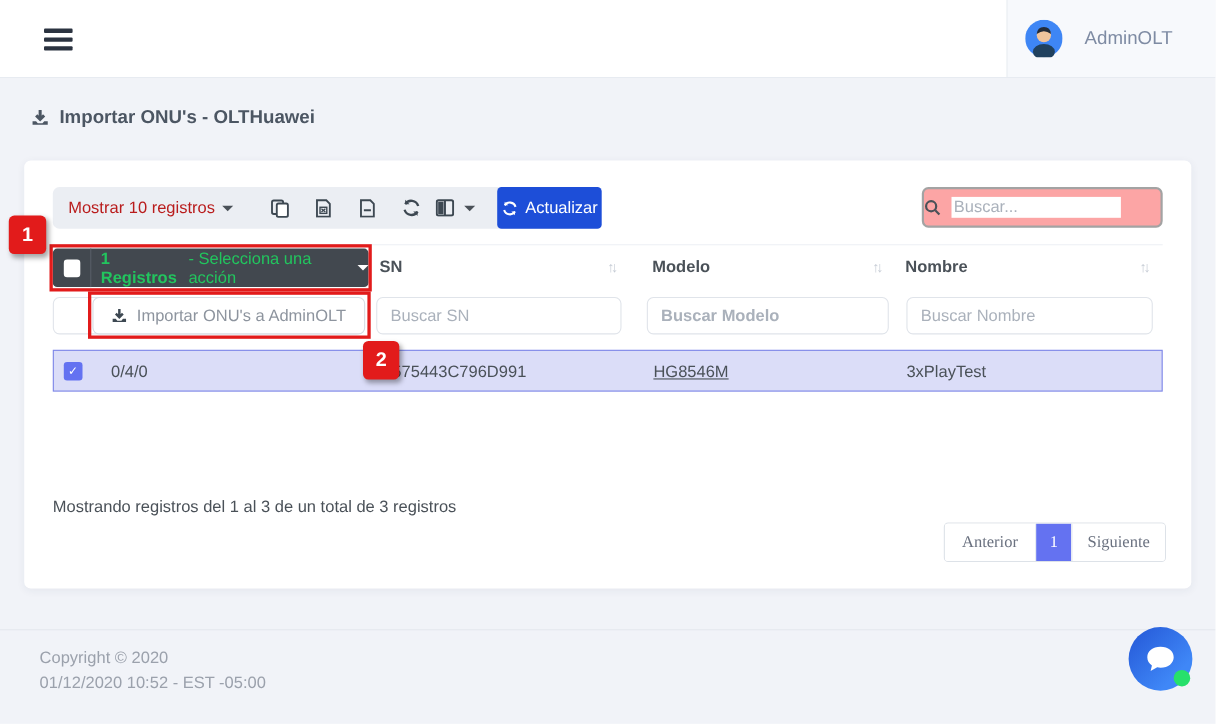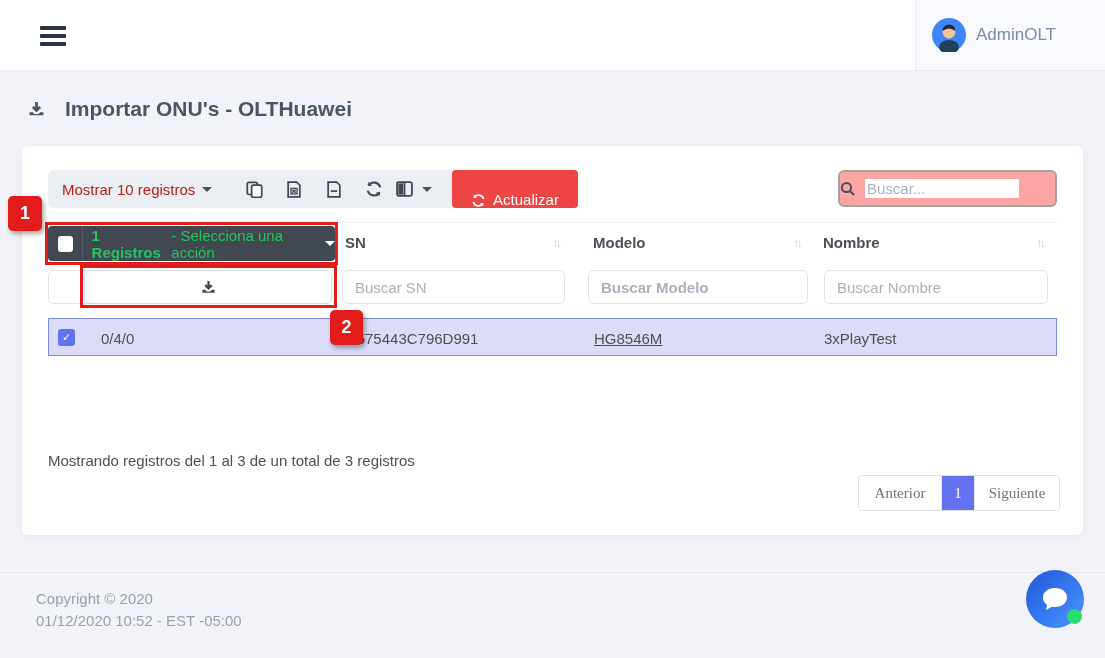--- a/index.html
+++ b/index.html
@@ -8,34 +8,34 @@
     background:#f1f3f8;
     font-family:"Liberation Sans", sans-serif;
     -webkit-font-smoothing:antialiased;
   }
   .abs{position:absolute;}
 
   
   .topbar{left:0;top:0;width:1105px;height:70px;background:#ffffff;border-bottom:1px solid #e7ebf1;}
   .hamburger{left:40px;top:26px;width:26px;height:20px;cursor:pointer;display:flex;flex-direction:column;justify-content:space-between;}
   .hamburger span{display:block;height:4px;background:#2b3340;border-radius:1px;}
-  .userpanel{right:0;top:0;width:190px;height:70px;background:#f7f9fc;border-left:1px solid #e9edf2;display:flex;align-items:center;gap:10px;padding-left:16px;box-sizing:border-box;}
+  .userpanel{right:0;top:0;width:190px;height:70px;background:#f7f9fc;border-left:1px solid #e9edf2;display:flex;align-items:center;gap:20px;padding-left:16px;box-sizing:border-box;}
   .username{color:#7e8ba3;font-size:17px;}
 
   
-  .page-title{left:28px;top:97px;display:flex;align-items:center;gap:20px;color:#4c5663;font-size:21px;font-weight:bold;}
+  .page-title{left:28px;top:97px;display:flex;align-items:center;gap:9px;color:#4c5663;font-size:17px;font-weight:bold;}
 
   
   .card{left:22px;top:146px;width:1061px;height:389px;background:#ffffff;border-radius:6px;box-shadow:0 2px 8px rgba(40,50,80,.06);}
 
   
   .tool-group{left:48px;top:170px;width:474px;height:38px;background:#ebeef3;border-radius:6px;display:flex;align-items:center;padding:0 14px;box-sizing:border-box;color:#b91c1c;font-size:15px;}
   .caret{width:0;height:0;border-left:5px solid transparent;border-right:5px solid transparent;border-top:5px solid #4a5158;display:inline-block;margin-left:7px;}
   .tool-icon{width:40px;text-align:center;display:flex;align-items:center;justify-content:center;cursor:pointer;}
-  .btn-actualizar{left:452px;top:170px;width:126px;height:38px;background:#ef4444;border-radius:4px;color:#fff;font-size:15px;display:flex;align-items:flex-end;justify-content:center;gap:7px;cursor:pointer;}
+  .btn-actualizar{left:452px;top:170px;width:95px;height:38px;background:#1d4ed8;border-radius:4px;color:#fff;font-size:15px;display:flex;align-items:center;justify-content:center;gap:7px;cursor:pointer;}
   .searchbox{left:838px;top:170px;width:219px;height:37px;background:#fca5a5;border:2px solid #a3a3a3;border-radius:6px;display:flex;align-items:center;padding-left:0;box-sizing:border-box;gap:9px;}
   .searchbox input{border:none;outline:none;font-size:15px;color:#4a5158;width:150px;font-family:"Liberation Sans",sans-serif;}
   .searchbox input::placeholder{color:#aab1bb;}
 
   
   .table-topline{left:48px;top:222px;width:1009px;height:1px;background:#eef1f5;}
   .action-btn{left:48px;top:226px;width:287px;height:35px;background:#42484f;border-radius:4px;display:flex;align-items:center;color:#22c55e;font-size:15px;cursor:pointer;}
   .action-btn .cb{width:16px;height:16px;background:#fff;border-radius:3px;margin:0 9px 0 10px;}
   .action-btn .div{width:1px;height:35px;background:#565d66;margin-right:9px;}
   .action-btn b{margin-right:5px;}
@@ -191,20 +191,21 @@
 <div class="abs sort" style="left:1036px;"><span>↑</span><span>↓</span></div>
 
 <div class="abs ghost-input"></div>
 <div class="abs btn-import">
   <span>
     <svg width="15" height="15" viewBox="0 0 16 16">
       <path d="M8 1v7.5M4.6 5.5 8 9l3.4-3.5" stroke="#3d4852" stroke-width="2.4" fill="none"></path>
       <path d="M1.5 10.5v3h13v-3h-3l-1.5 1.8h-4L4.5 10.5z" fill="#3d4852"></path>
     </svg>
   </span>
+  <span>Importar ONU's a AdminOLT</span>
 </div>
 <input class="abs f-input" style="left: 342px; width: 223px;" type="text" placeholder="Buscar SN">
 <input class="abs f-input" style="left: 588px; width: 220px; font-weight: bold;" type="text" placeholder="Buscar Modelo">
 <input class="abs f-input" style="left: 824px; width: 224px;" type="text" placeholder="Buscar Nombre">
 
 <div class="abs row">
   <span class="cb">
       <span>✓</span>
     </span>
   <span class="cell" style="left:52px;">0/4/0</span>

